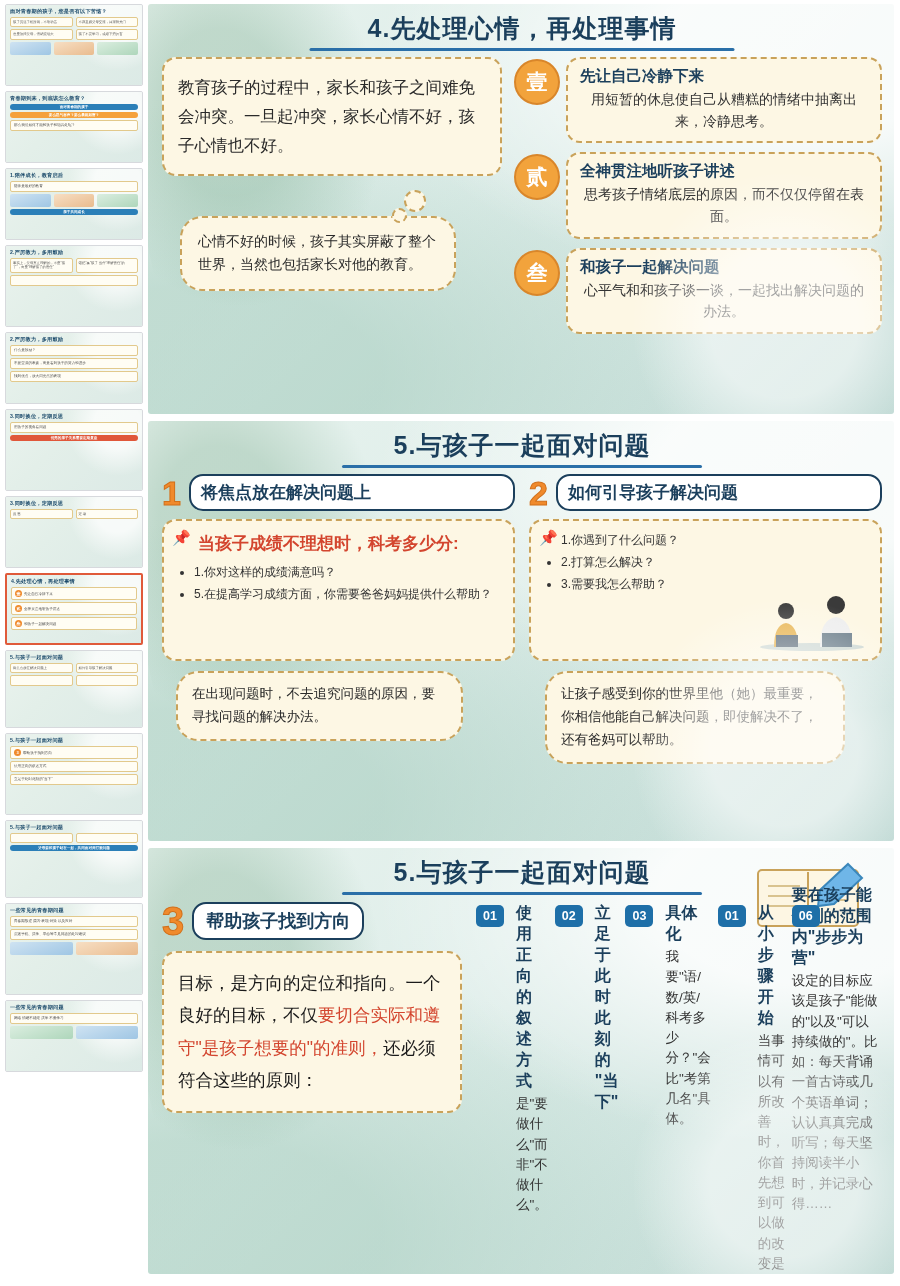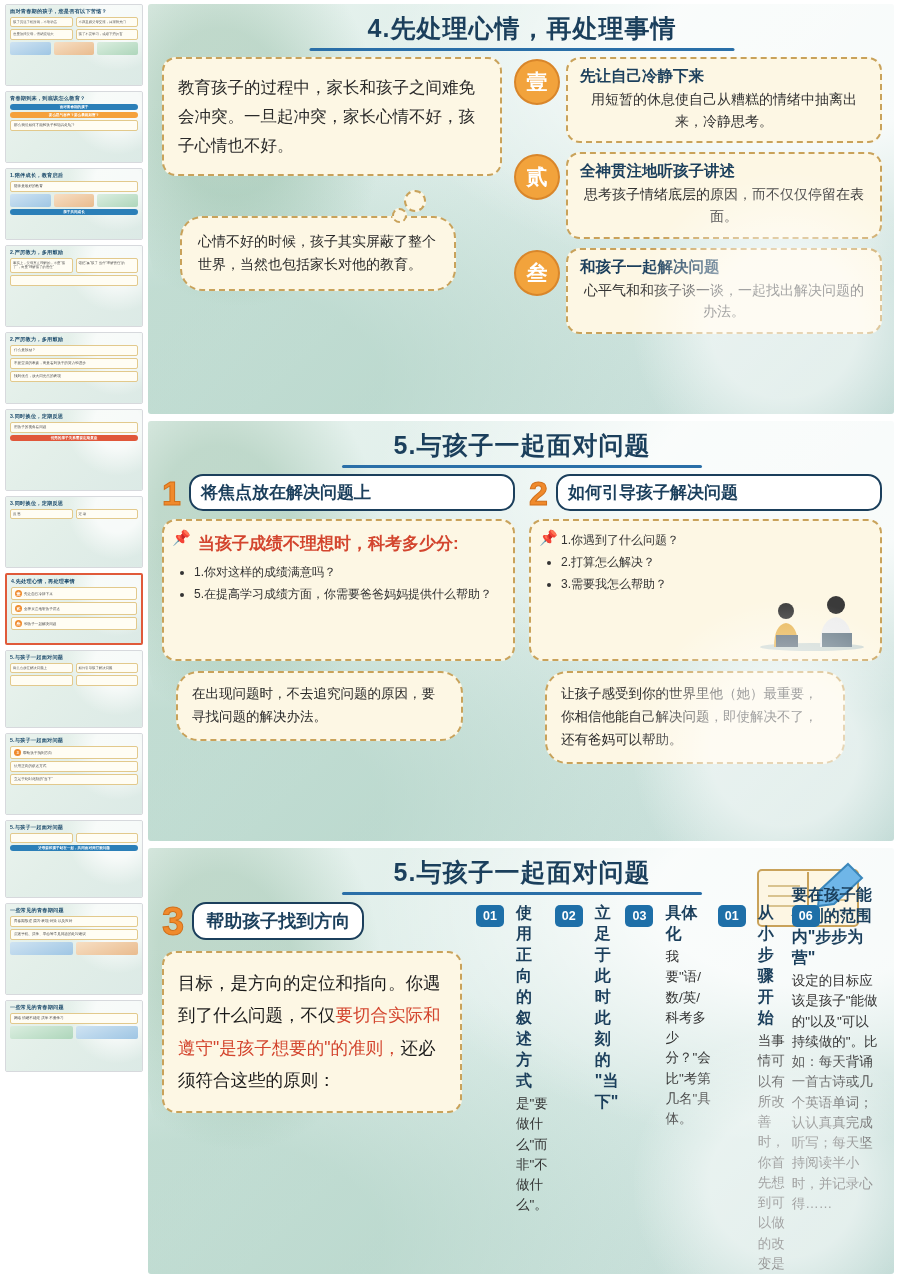--- a/index.html
+++ b/index.html
@@ -433,21 +433,21 @@
           <span class="ul" style="width:360px"></span>
         </div>
 
         <div class="s3-body">
           <div class="s3-left">
             <div class="s3-head">
               <div class="bignum" style="font-size:40px">3</div>
               <div class="pill">帮助孩子找到方向</div>
             </div>
             <div class="goalbox">
-              <span>目标，是方向的定位和指向。你遇到了什么问题，不仅</span><span class="hl">要切合实际和遵守"是孩子想要的"的准则，</span><span>还必须符合这些的原则：</span>
+              <span>目标，是方向的定位和指向。一个良好的目标，不仅</span><span class="hl">要切合实际和遵守"是孩子想要的"的准则，</span><span>还必须符合这些的原则：</span>
             </div>
           </div>
 
           <div class="s3-right">
             <svg class="notebook" viewBox="0 0 120 74">
               <rect x="6" y="10" width="100" height="56" rx="4" fill="#fdf6e3" stroke="#c9a25a" stroke-width="2"></rect>
               <line x1="56" y1="12" x2="56" y2="64" stroke="#c9a25a" stroke-width="2"></line>
               <line x1="16" y1="26" x2="48" y2="26" stroke="#d9c38f" stroke-width="2"></line>
               <line x1="16" y1="36" x2="48" y2="36" stroke="#d9c38f" stroke-width="2"></line>
               <line x1="16" y1="46" x2="48" y2="46" stroke="#d9c38f" stroke-width="2"></line>

